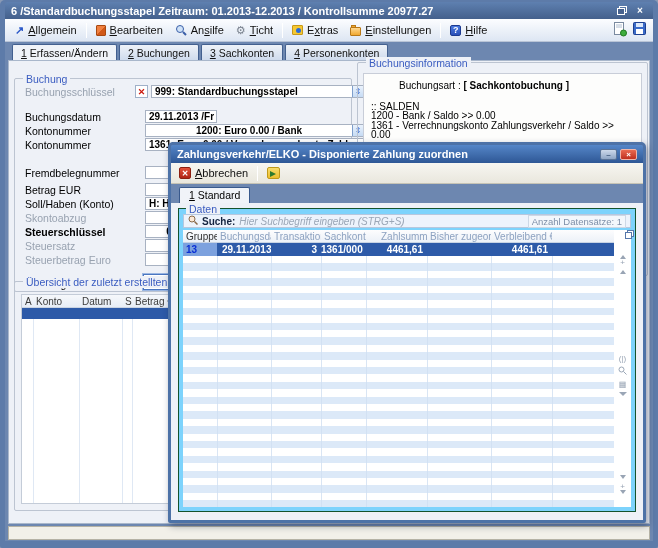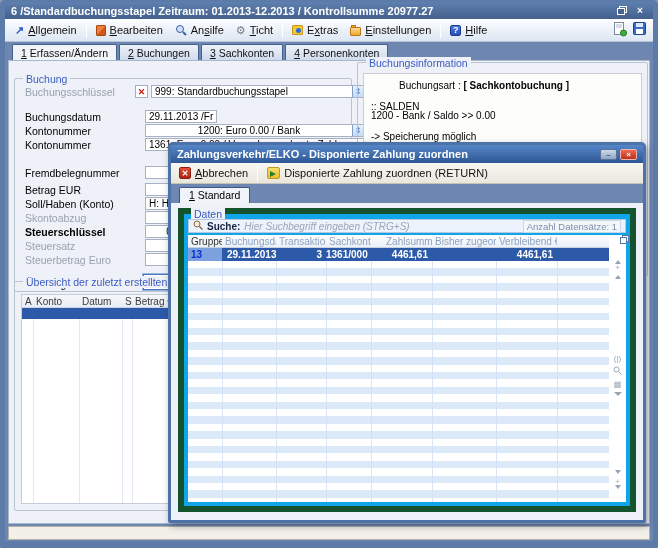--- a/index.html
+++ b/index.html
@@ -38,21 +38,21 @@
   .gbox > .gtitle { position:absolute; top:-6px; left:8px; background:#eef1f7; padding:0 3px;
     color:#3a5cc0; font-size:10.5px; white-space:nowrap; }
 
   
   .frow { position:absolute; left:10px; right:6px; height:13px; font-size:10.5px; }
   .flabel { position:absolute; left:0; top:1px; color:#000; white-space:nowrap; }
   .flabel.dim { color:#98a2b0; }
   .flabel.bold { font-weight:bold; }
   .field { position:absolute; top:0; height:13px; background:#fff; border:1px solid #a8b2c2;
     display:flex; align-items:center; font-size:10px; color:#000; overflow:hidden; }
-  .field .fval { flex:1; padding:0 3px; white-space:nowrap; }
+  .field .fval { flex:1; padding:0 3px; white-space:nowrap;font-weight:bold; }
   .field.center .fval { text-align:center; }
   .field.right .fval { text-align:right; }
   .cbtn { width:11px; align-self:stretch; background:linear-gradient(#eaf2fc,#c6dbf4);
     border-left:1px solid #7e9ecb; color:#1b54c8; font-size:8px; display:flex;
     align-items:center; justify-content:center; }
   .clearbtn { position:absolute; top:0; width:13px; height:13px; background:#fff;
     border:1px solid #9fb0c8; color:#cc1a0e; font-size:9px; font-weight:bold;
     display:flex; align-items:center; justify-content:center; }
   .field.focused { border:1px solid #4a76c0; box-shadow:0 0 0 1px #9ab6e2; }
 
@@ -98,21 +98,21 @@
   .tico-assign i { position:absolute; left:2px; top:3px; width:0; height:0;
     border-top:3px solid transparent; border-bottom:3px solid transparent; border-left:6px solid #2e7a2e; }
   .tsep { width:1px; height:15px; background:#b9b6a9; border-right:1px solid #fff; }
 
   .dlg-tabband { height:19px; background:#6d87b0; display:flex; align-items:flex-end; padding-left:8px; }
   .dlg-tab { background:#f0f3f8; border:1px solid #39598c; border-bottom:none;
     border-radius:2px 2px 0 0; font-size:10.5px; padding:1px 9px 2px; color:#000; }
 
   .dlg-content { position:absolute; top:58px; left:0; right:0; bottom:0; background:#eef1f7; }
   .daten-box { position:absolute; left:7px; right:7px; top:5px; bottom:8px;
-    border:6px solid #14532d; background:#0ea5e9; }
+    border:1px solid #14532d; background:#7dd3fc; }
   .daten-title { position:absolute; top:-6px; left:7px; background:#eef1f7; padding:0 3px;
     color:#3a5cc0; font-size:10.5px; }
 
   .searchbar { position:absolute; left:4px; right:4px; top:5px; height:14px;
     background:#edf3fc; border:1px solid #b7c7de; display:flex; align-items:center;
     gap:4px; padding:0 4px; font-size:10px; }
   .searchbar .slabel { font-weight:bold; color:#14233f; }
   .searchbar .sph { font-style:italic; color:#9aa6b6; }
   .searchbar .count { margin-left:auto; font-size:9.5px; color:#7e8fa8;
     background:#f3f7fc; border:1px solid #cdd8e6; padding:0 3px; }
@@ -337,20 +337,21 @@
           </div>
         </div>
       </div>
 
       <div class="gbox" style="left:348px;top:1px;width:291px;height:214px;">
         <span class="gtitle">Buchungsinformation</span>
         <div class="infoinner">
           <div class="artline"><span>Buchungsart : </span><b>[ Sachkontobuchung ]</b></div>
           <div class="saldo">:: SALDEN</div>
           <div class="saldo">1200 - Bank / Saldo &gt;&gt; 0.00</div>
+          <div class="saldo">1361 - Verrechnungskonto Zahlungsverkehr / Saldo &gt;&gt; 0.00</div>
           <div class="status">-&gt; Speicherung möglich</div>
         </div>
       </div>
 
       <div class="gbox" style="left:5px;top:220px;width:338px;height:230px;">
         <span class="gtitle">Übersicht der zuletzt erstellten Buchungen</span>
         <div class="ovtable">
           <div class="ovhead">
             <span style="width:11px;">A</span>
             <span style="width:46px;">Konto</span>
@@ -382,21 +383,20 @@
     <div class="dlg-toolbar">
       <div class="tbtn">
         <span class="tico-x">✕</span>
         <span><span></span><span class="u">A</span><span>bbrechen</span></span>
       </div>
       <div class="tsep"></div>
       <div class="tbtn">
         <span class="tico-assign">
             <i></i>
           </span>
-        <span>Disponierte Zahlung zuordnen (RETURN)</span>
       </div>
     </div>
 
     <div class="dlg-tabband">
       <div class="dlg-tab"><span class="u">1</span> <span>Standard</span></div>
     </div>
 
     <div class="dlg-content">
       <div class="daten-box">
         <span class="daten-title">Daten</span>

